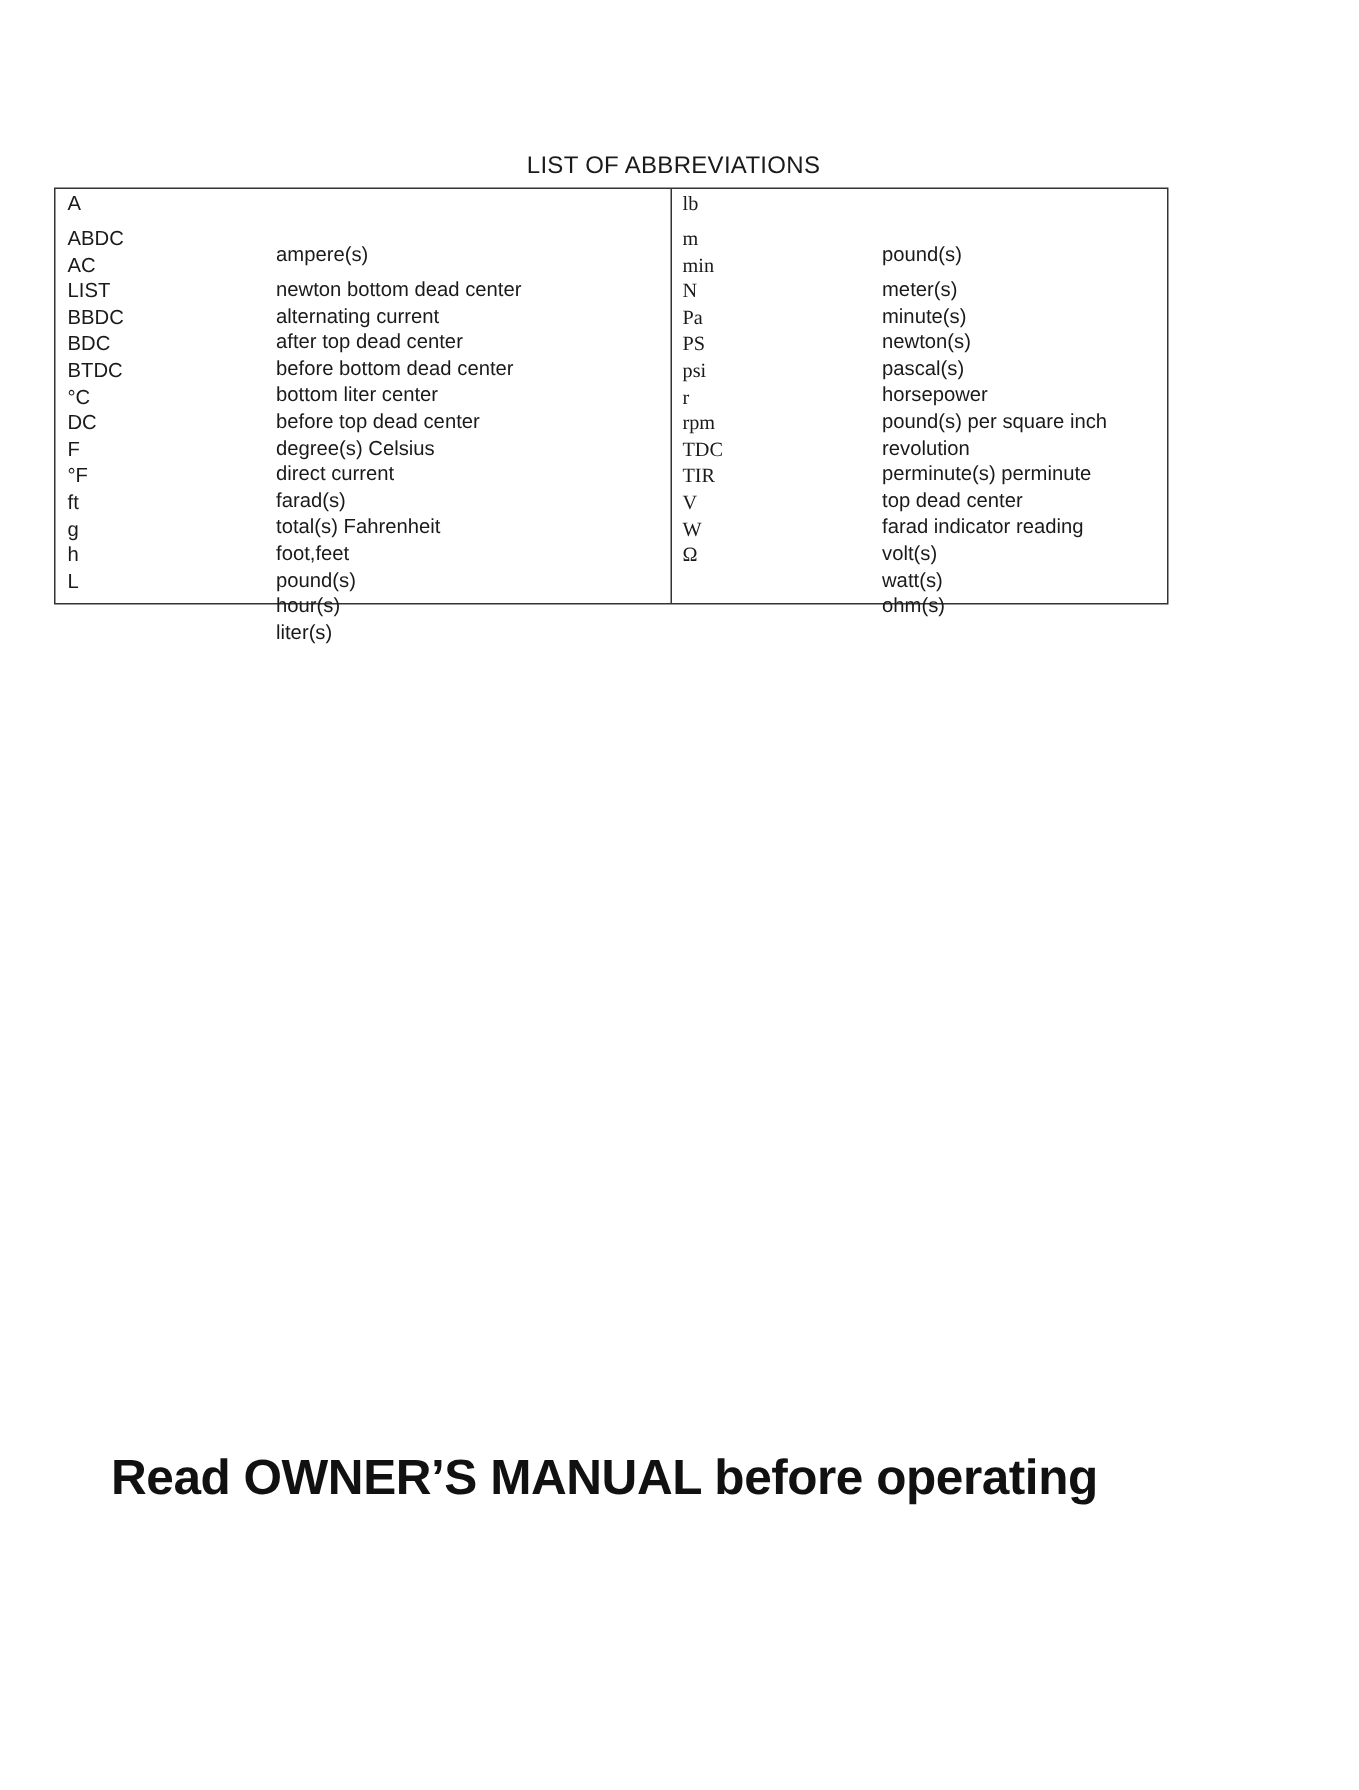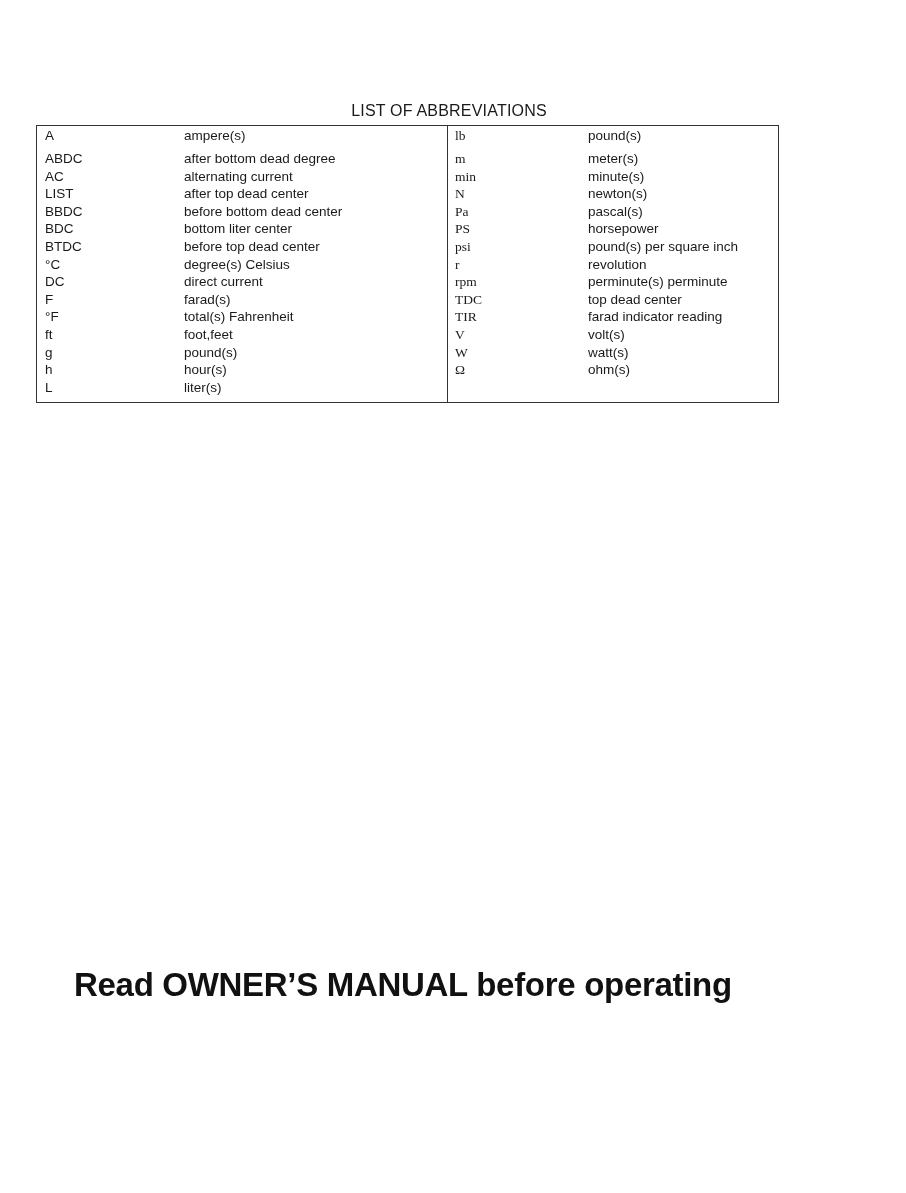--- a/index.html
+++ b/index.html
@@ -8,21 +8,21 @@
   .title { position: absolute; left: 0; width: 830px; top: 102px; text-align: center;
            font-weight: normal; font-size: 16px; letter-spacing: 0.2px; margin-left: 34px; }
   .table { position: absolute; left: 36px; top: 125px; width: 743px; height: 278px;
            border: 1.5px solid #333; box-sizing: border-box; }
   .divider { position: absolute; left: 410px; top: 0; bottom: 0; border-left: 1.5px solid #333; }
   .col { position: absolute; top: 0; }
   .col.left { left: 0; width: 410px; }
   .col.right { left: 410px; width: 333px; }
   .row { position: absolute; height: 18px; font-size: 13.5px; line-height: 18px; white-space: nowrap; }
   .abbr { position: absolute; }
-  .meaning { position: absolute; }
+  .meaning { position: absolute; margin-top: 34px; }
   .col.left .abbr { left: 8px; }
   .col.left .meaning { left: 147px; }
   .col.right .abbr { left: 8px; font-family: Liberation Serif, serif; }
   .col.right .meaning { left: 141px; }
   .warning { position: absolute; left: 74px; top: 966px; font-weight: bold; font-size: 33px;
              letter-spacing: -0.3px; color: #111; }
 </style>
 </head>
 <body>
 
@@ -31,21 +31,21 @@
 <div class="table">
   <div class="divider"></div>
 
   <div class="col left">
     <div class="row" style="top:1px">
         <span class="abbr">A</span>
         <span class="meaning">ampere(s)</span>
       </div>
     <div class="row" style="top:24px">
         <span class="abbr">ABDC</span>
-        <span class="meaning">after bottom dead degree</span>
+        <span class="meaning">newton bottom dead center</span>
       </div>
     <div class="row" style="top:42px">
         <span class="abbr">AC</span>
         <span class="meaning">alternating current</span>
       </div>
     <div class="row" style="top:59px">
         <span class="abbr">LIST</span>
         <span class="meaning">after top dead center</span>
       </div>
     <div class="row" style="top:77px">

